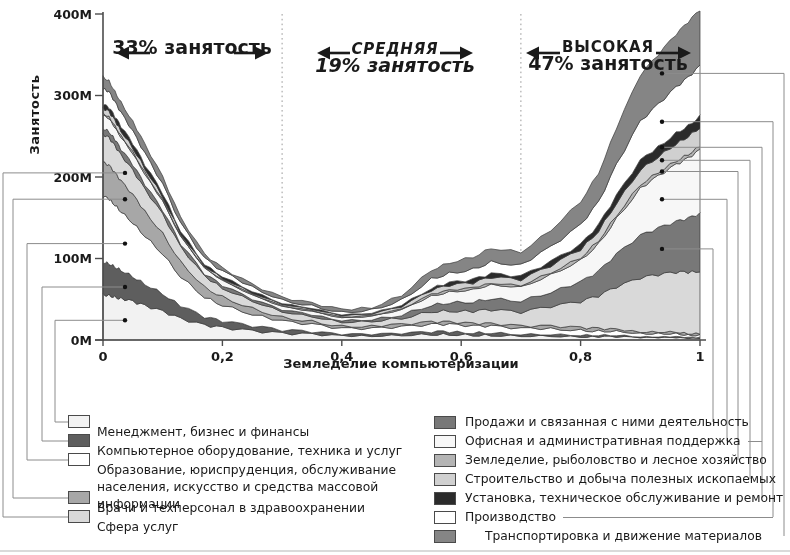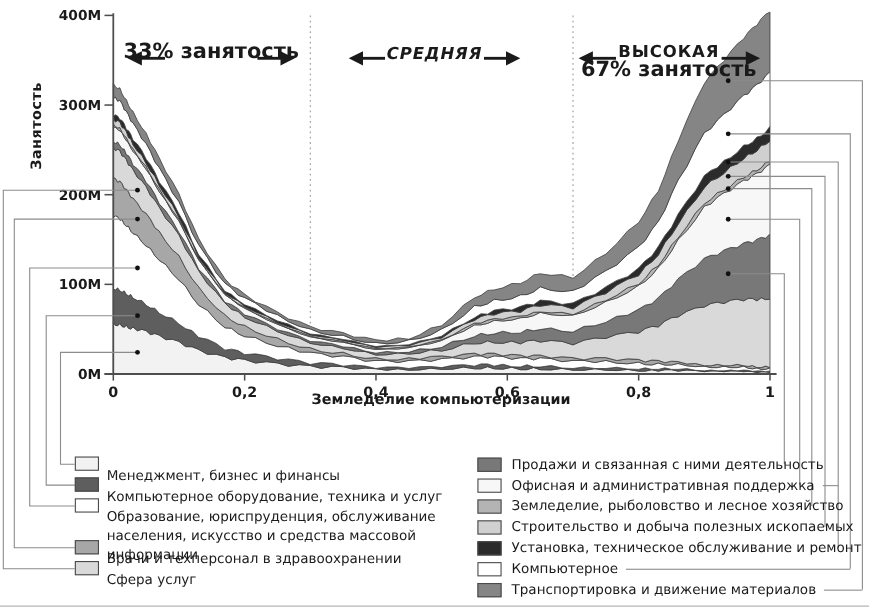--- a/index.html
+++ b/index.html
@@ -105,24 +105,25 @@
     </svg>
 
   <div class="ytitle">Занятость</div>
   <div class="xtitle">Земледелие компьютеризации</div>
 
   <div class="zone" style="left:192px;top:39px;">
     <div class="zone-sub">33% занятость</div>
   </div>
   <div class="zone" style="left:395px;top:41px;font-style:italic;">
     <div class="zone-title">СРЕДНЯЯ</div>
+    <div class="zone-sub">19% занятость</div>
   </div>
   <div class="zone" style="left:608px;top:39px;">
     <div class="zone-title">ВЫСОКАЯ</div>
-    <div class="zone-sub">67% занятость</div>
+    <div class="zone-sub">47% занятость</div>
   </div>
 
   <div id="legend">
       <div class="legend-row left-row" style="left: 0px; top: 413px; width: 450px;">
         <div class="swatch" style="background: rgb(242, 242, 242);"></div>
         <div class="legend-label">Менеджмент, бизнес и финансы</div>
       </div>
       <div class="legend-row left-row" style="left: 0px; top: 432px; width: 450px;">
         <div class="swatch" style="background: rgb(94, 94, 94);"></div>
         <div class="legend-label">Компьютерное оборудование, техника и услуг</div>
@@ -159,22 +160,22 @@
         <div class="legend-label">Строительство и добыча полезных ископаемых</div>
         <div class="stub"></div>
       </div>
       <div class="legend-row" style="left: 434px; top: 489px; width: 328px;">
         <div class="swatch" style="background: rgb(43, 43, 43);"></div>
         <div class="legend-label">Установка, техническое обслуживание и ремонт</div>
         <div class="stub"></div>
       </div>
       <div class="legend-row" style="left: 434px; top: 508px; width: 339px;">
         <div class="swatch" style="background: rgb(255, 255, 255);"></div>
-        <div class="legend-label">Компьютерное</div>
+        <div class="legend-label">Производство</div>
         <div class="stub"></div>
       </div>
-      <div class="legend-row" style="left: 434px; top: 527px; width: 350px;">
+      <div class="legend-row" style="left: 434px; top: 527px; width: 350px; gap: 20px;">
         <div class="swatch" style="background: rgb(133, 133, 133);"></div>
         <div class="legend-label">Транспортировка и движение материалов</div>
         <div class="stub"></div>
       </div>
     </div>
 </div>
 
 </body></html>

